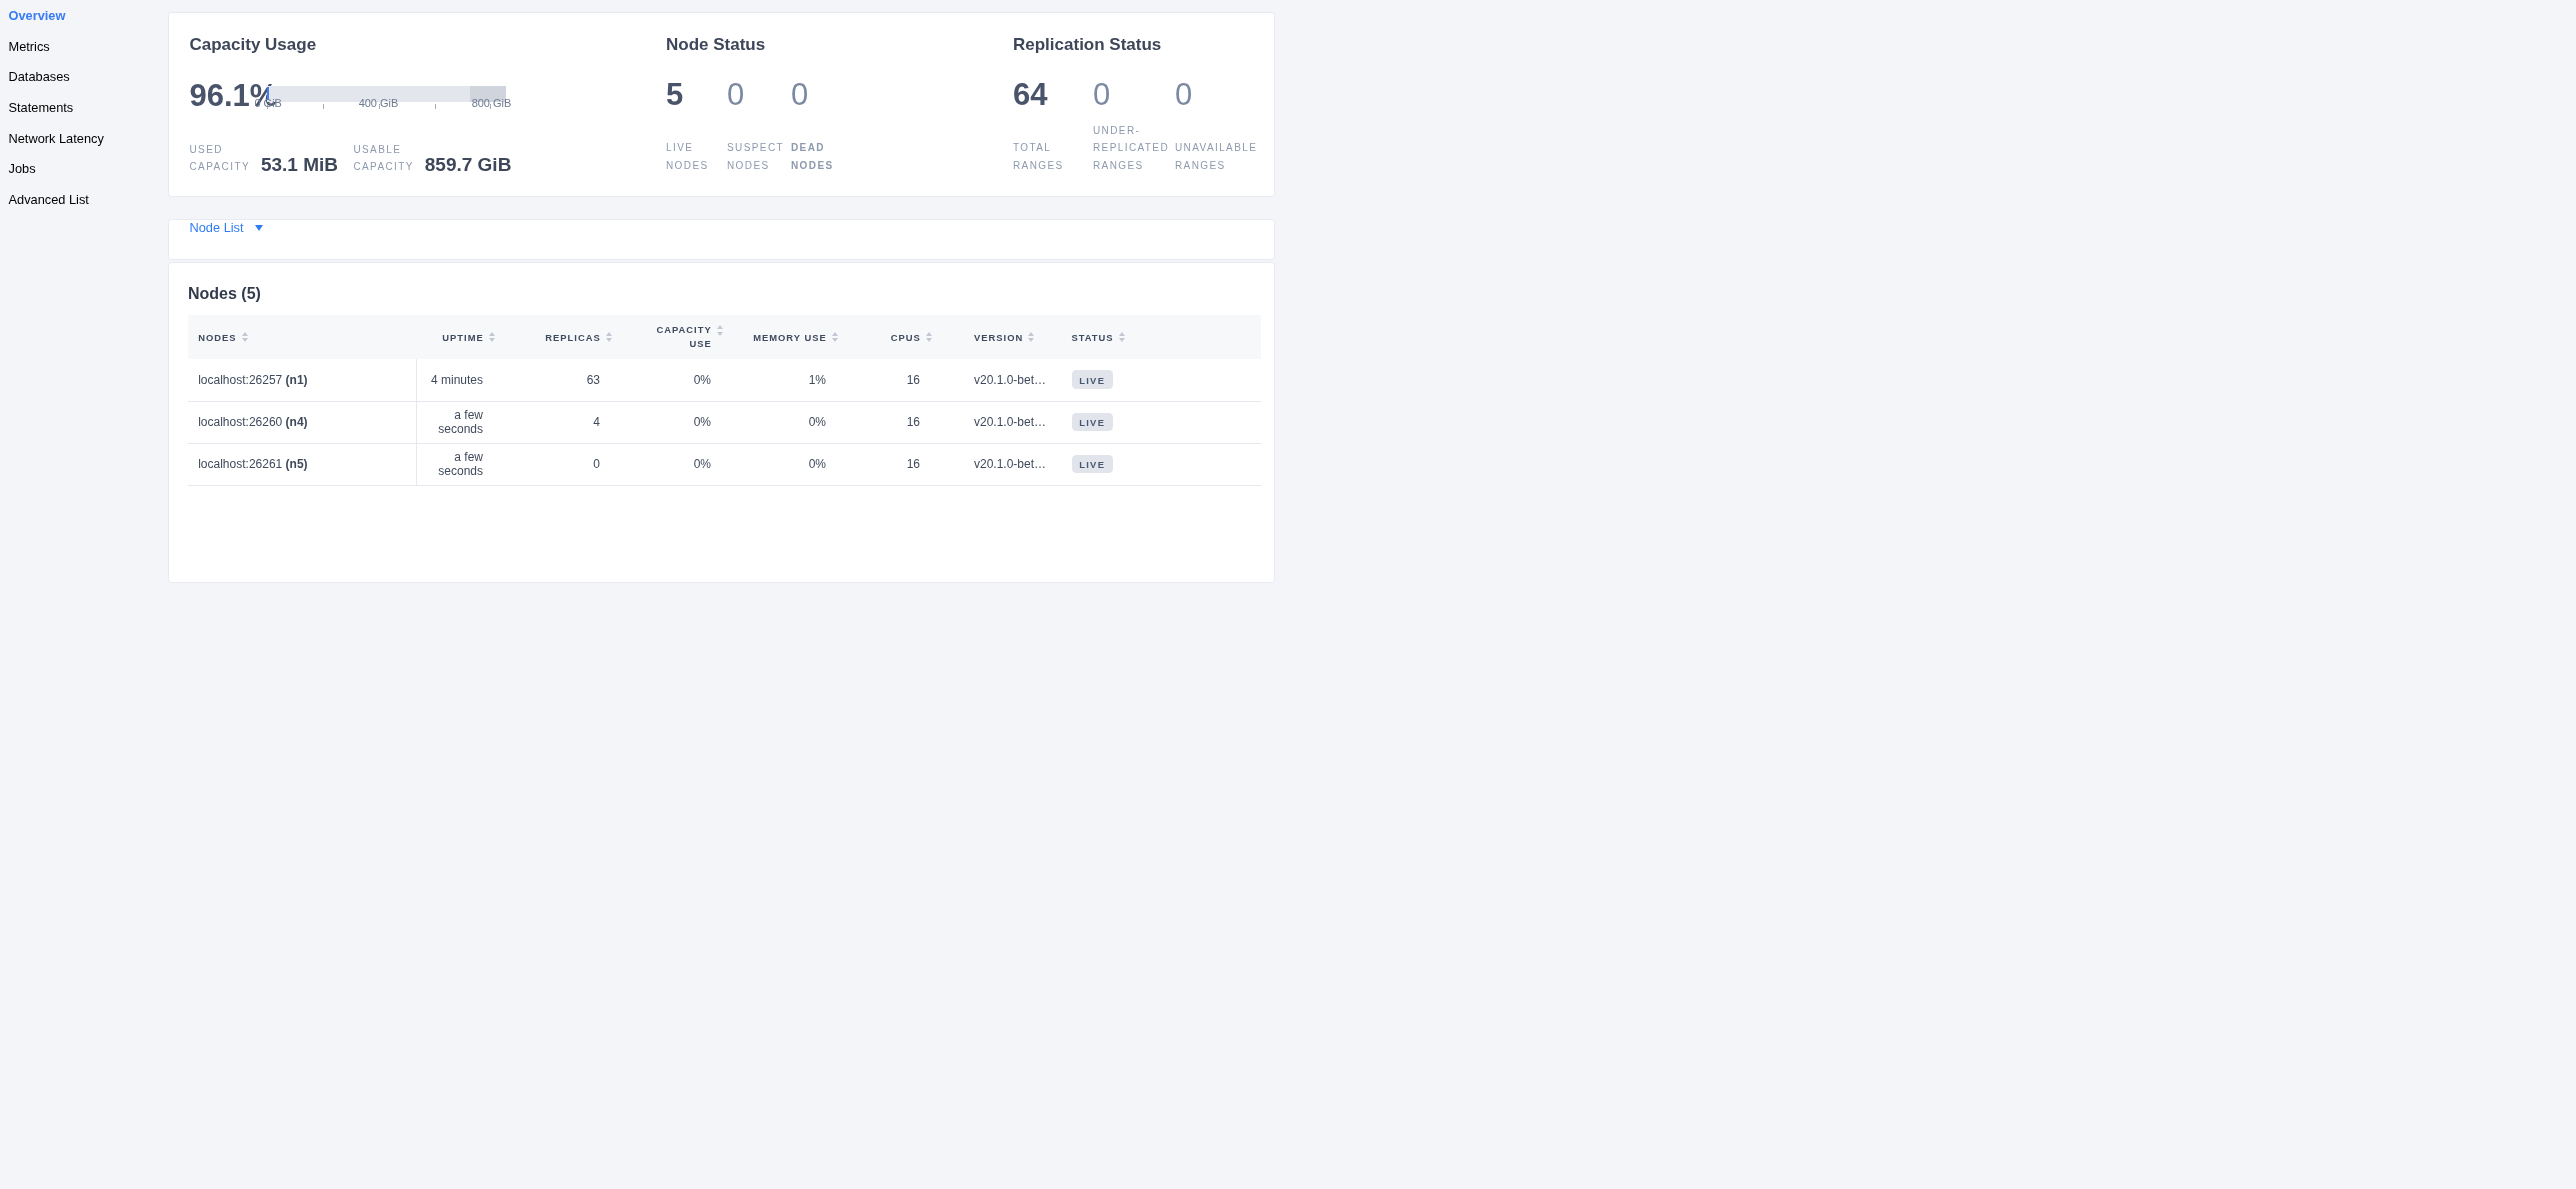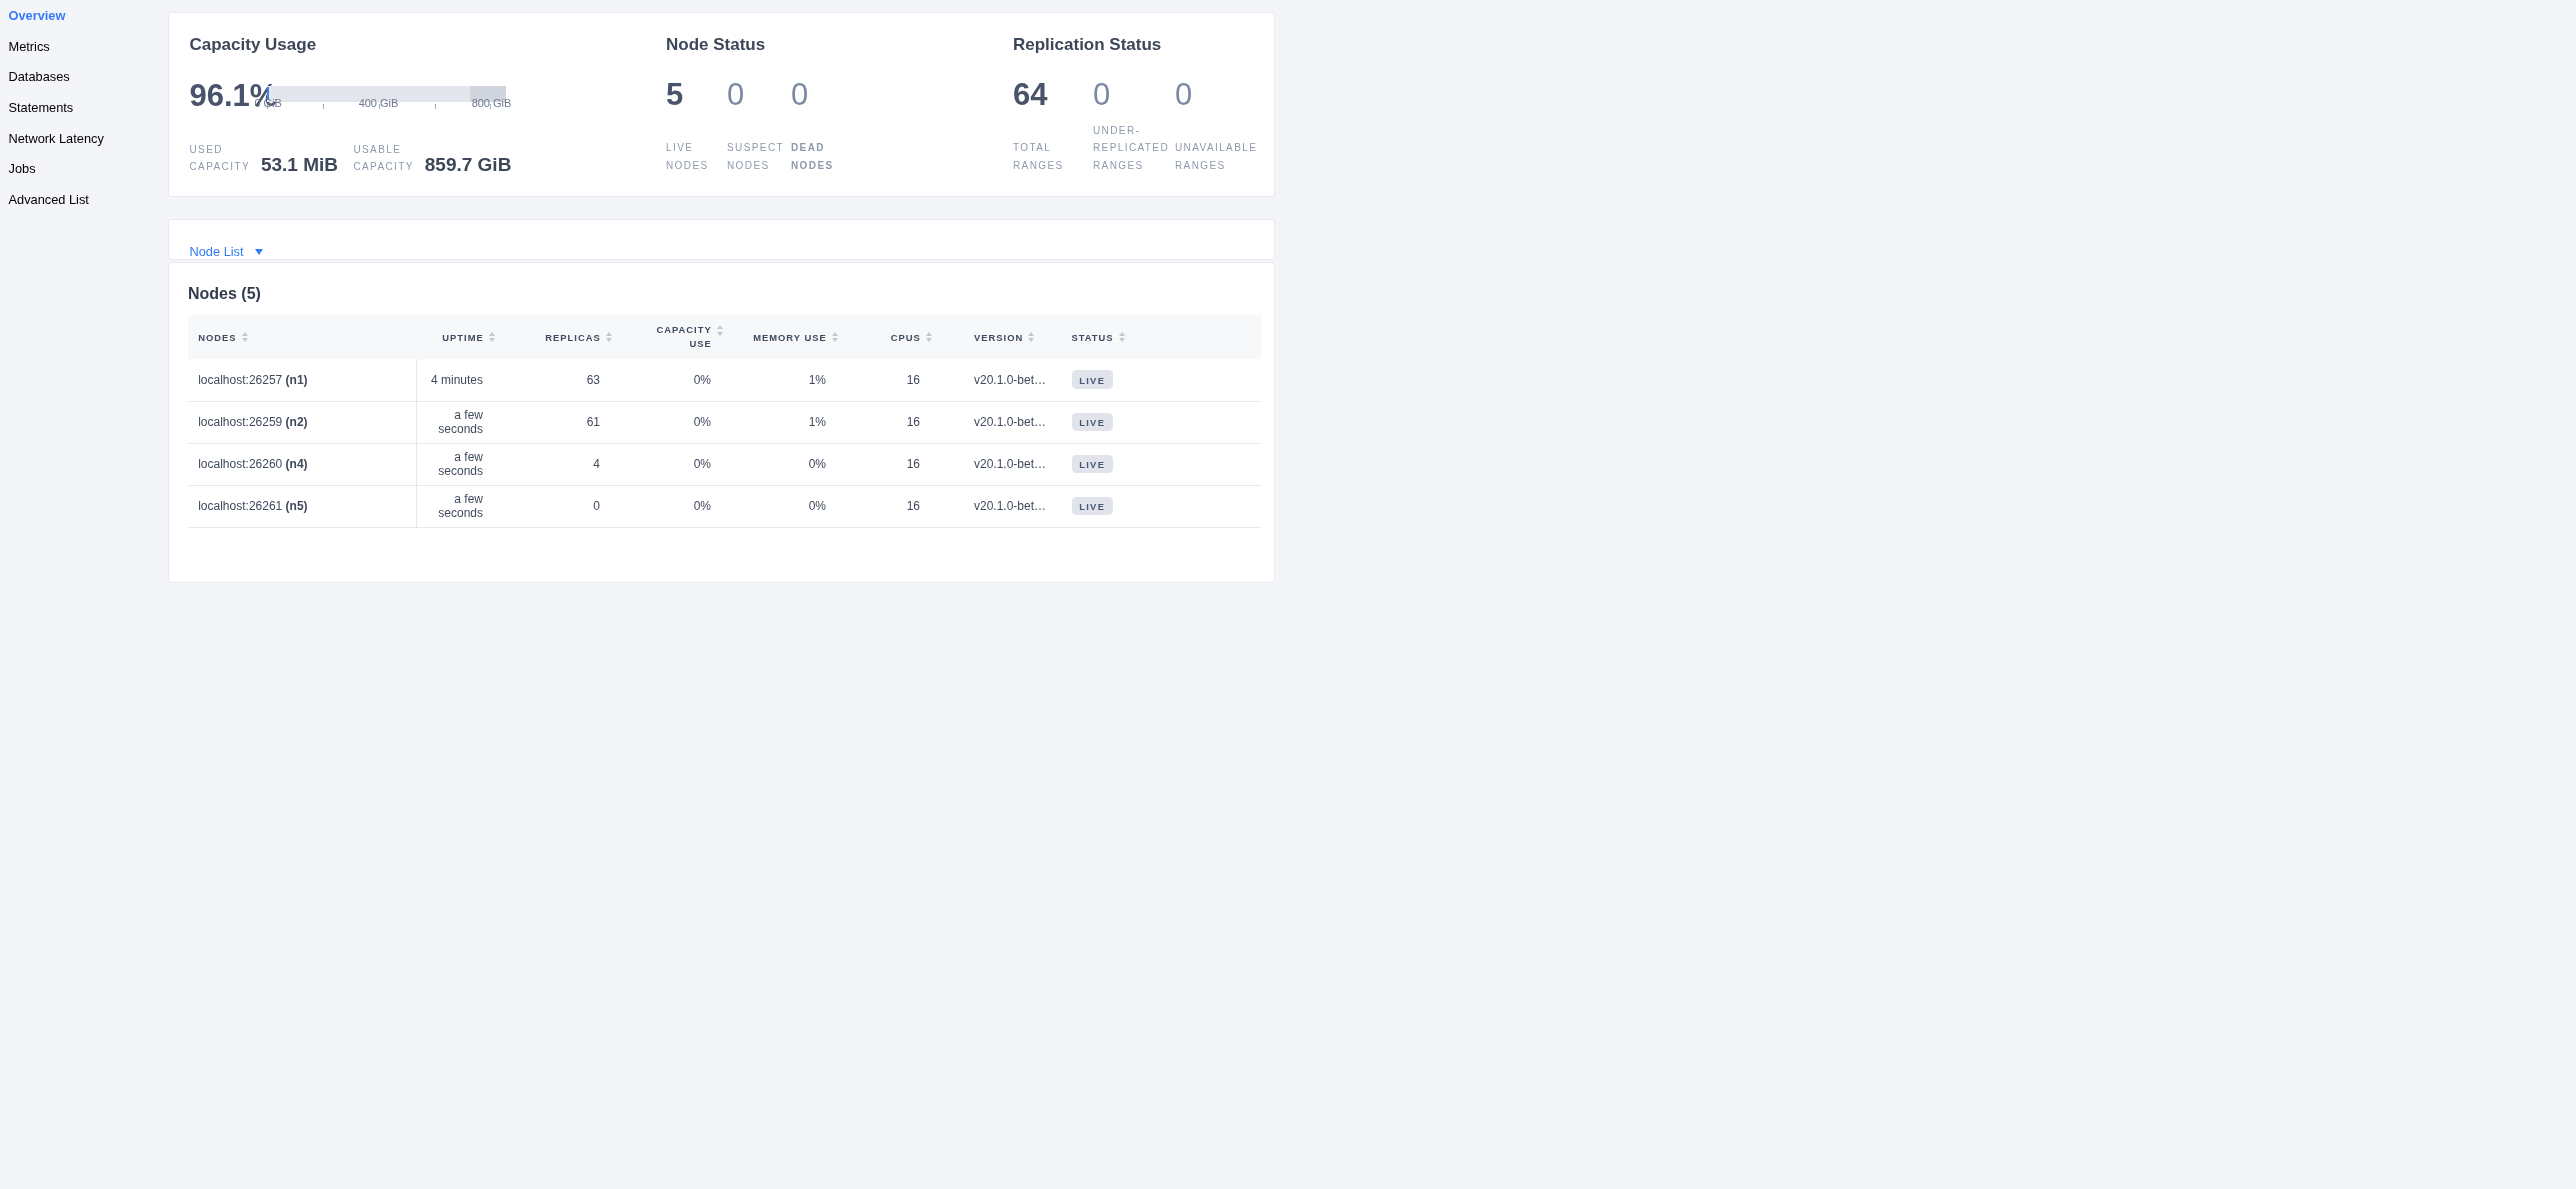--- a/index.html
+++ b/index.html
@@ -57,21 +57,21 @@
   .cap-stats { position: absolute; left: 0; bottom: 20.5px; display: flex; align-items: flex-end; }
   .cap-stat { display: flex; align-items: flex-end; margin-right: 15.4px; }
   .cap-stat .stat-label { position: static; display: block; width: 68px; }
   .cap-stat .stat-value { font-size: 19px; font-weight: 700; color: #3d4759; margin-left: 3.4px; white-space: nowrap; }
 
   .stat-col2-n { left: 61px; } .stat-col3-n { left: 125px; font-weight: bold; }
   .stat-col2-r { left: 80px; } .stat-col3-r { left: 162px; }
   .lbl-w-sm { width: 55px; } .lbl-w-md { width: 67px; } .lbl-w-lg { width: 82px; }
 
   
-  .nodelist-inner { display: flex; align-items: flex-end; height: 100%; padding-left: 20.5px; }
+  .nodelist-inner { display: flex; align-items: flex-start; height: 100%; padding-left: 20.5px; }
   .nodelist-link { font-size: 12.8px; color: #2f7cf3; font-weight: 500; cursor: pointer; display: flex; align-items: center; }
   .caret-down {
     display: inline-block; width: 0; height: 0; margin-left: 11px; margin-top: 1.7px;
     border-left: 4.7px solid transparent; border-right: 4.7px solid transparent; border-top: 6px solid #2f7cf3;
   }
 
   
   .table-heading { padding: 22px 0 12px 19px; font-size: 16px; font-weight: 700; color: #323c4d; }
   table.nodes { border-collapse: collapse; table-layout: fixed; width: 1073px; margin-left: 19px; }
   table.nodes th { height: 44px; background: #f7f8fa; font-size: 9.4px; font-weight: 700; color: #3e4a5e; letter-spacing: 1px; }
@@ -277,30 +277,20 @@
           <td class="c-node"><span class="addr">localhost:26257</span> <span class="nid">(n1)</span></td>
           <td class="num">4 minutes</td>
           <td class="num">63</td>
           <td class="num">0%</td>
           <td class="num">1%</td>
           <td class="num">16</td>
           <td class="c-ver">v20.1.0-bet…</td>
           <td class="c-status"><span class="badge">LIVE</span></td>
         </tr>
         <tr>
-          <td class="c-node"><span class="addr">localhost:26259</span> <span class="nid">(n2)</span></td>
-          <td class="num">a few seconds</td>
-          <td class="num">61</td>
-          <td class="num">0%</td>
-          <td class="num">1%</td>
-          <td class="num">16</td>
-          <td class="c-ver">v20.1.0-bet…</td>
-          <td class="c-status"><span class="badge">LIVE</span></td>
-        </tr>
-        <tr>
           <td class="c-node"><span class="addr">localhost:26260</span> <span class="nid">(n4)</span></td>
           <td class="num">a few seconds</td>
           <td class="num">4</td>
           <td class="num">0%</td>
           <td class="num">0%</td>
           <td class="num">16</td>
           <td class="c-ver">v20.1.0-bet…</td>
           <td class="c-status"><span class="badge">LIVE</span></td>
         </tr>
         <tr>

